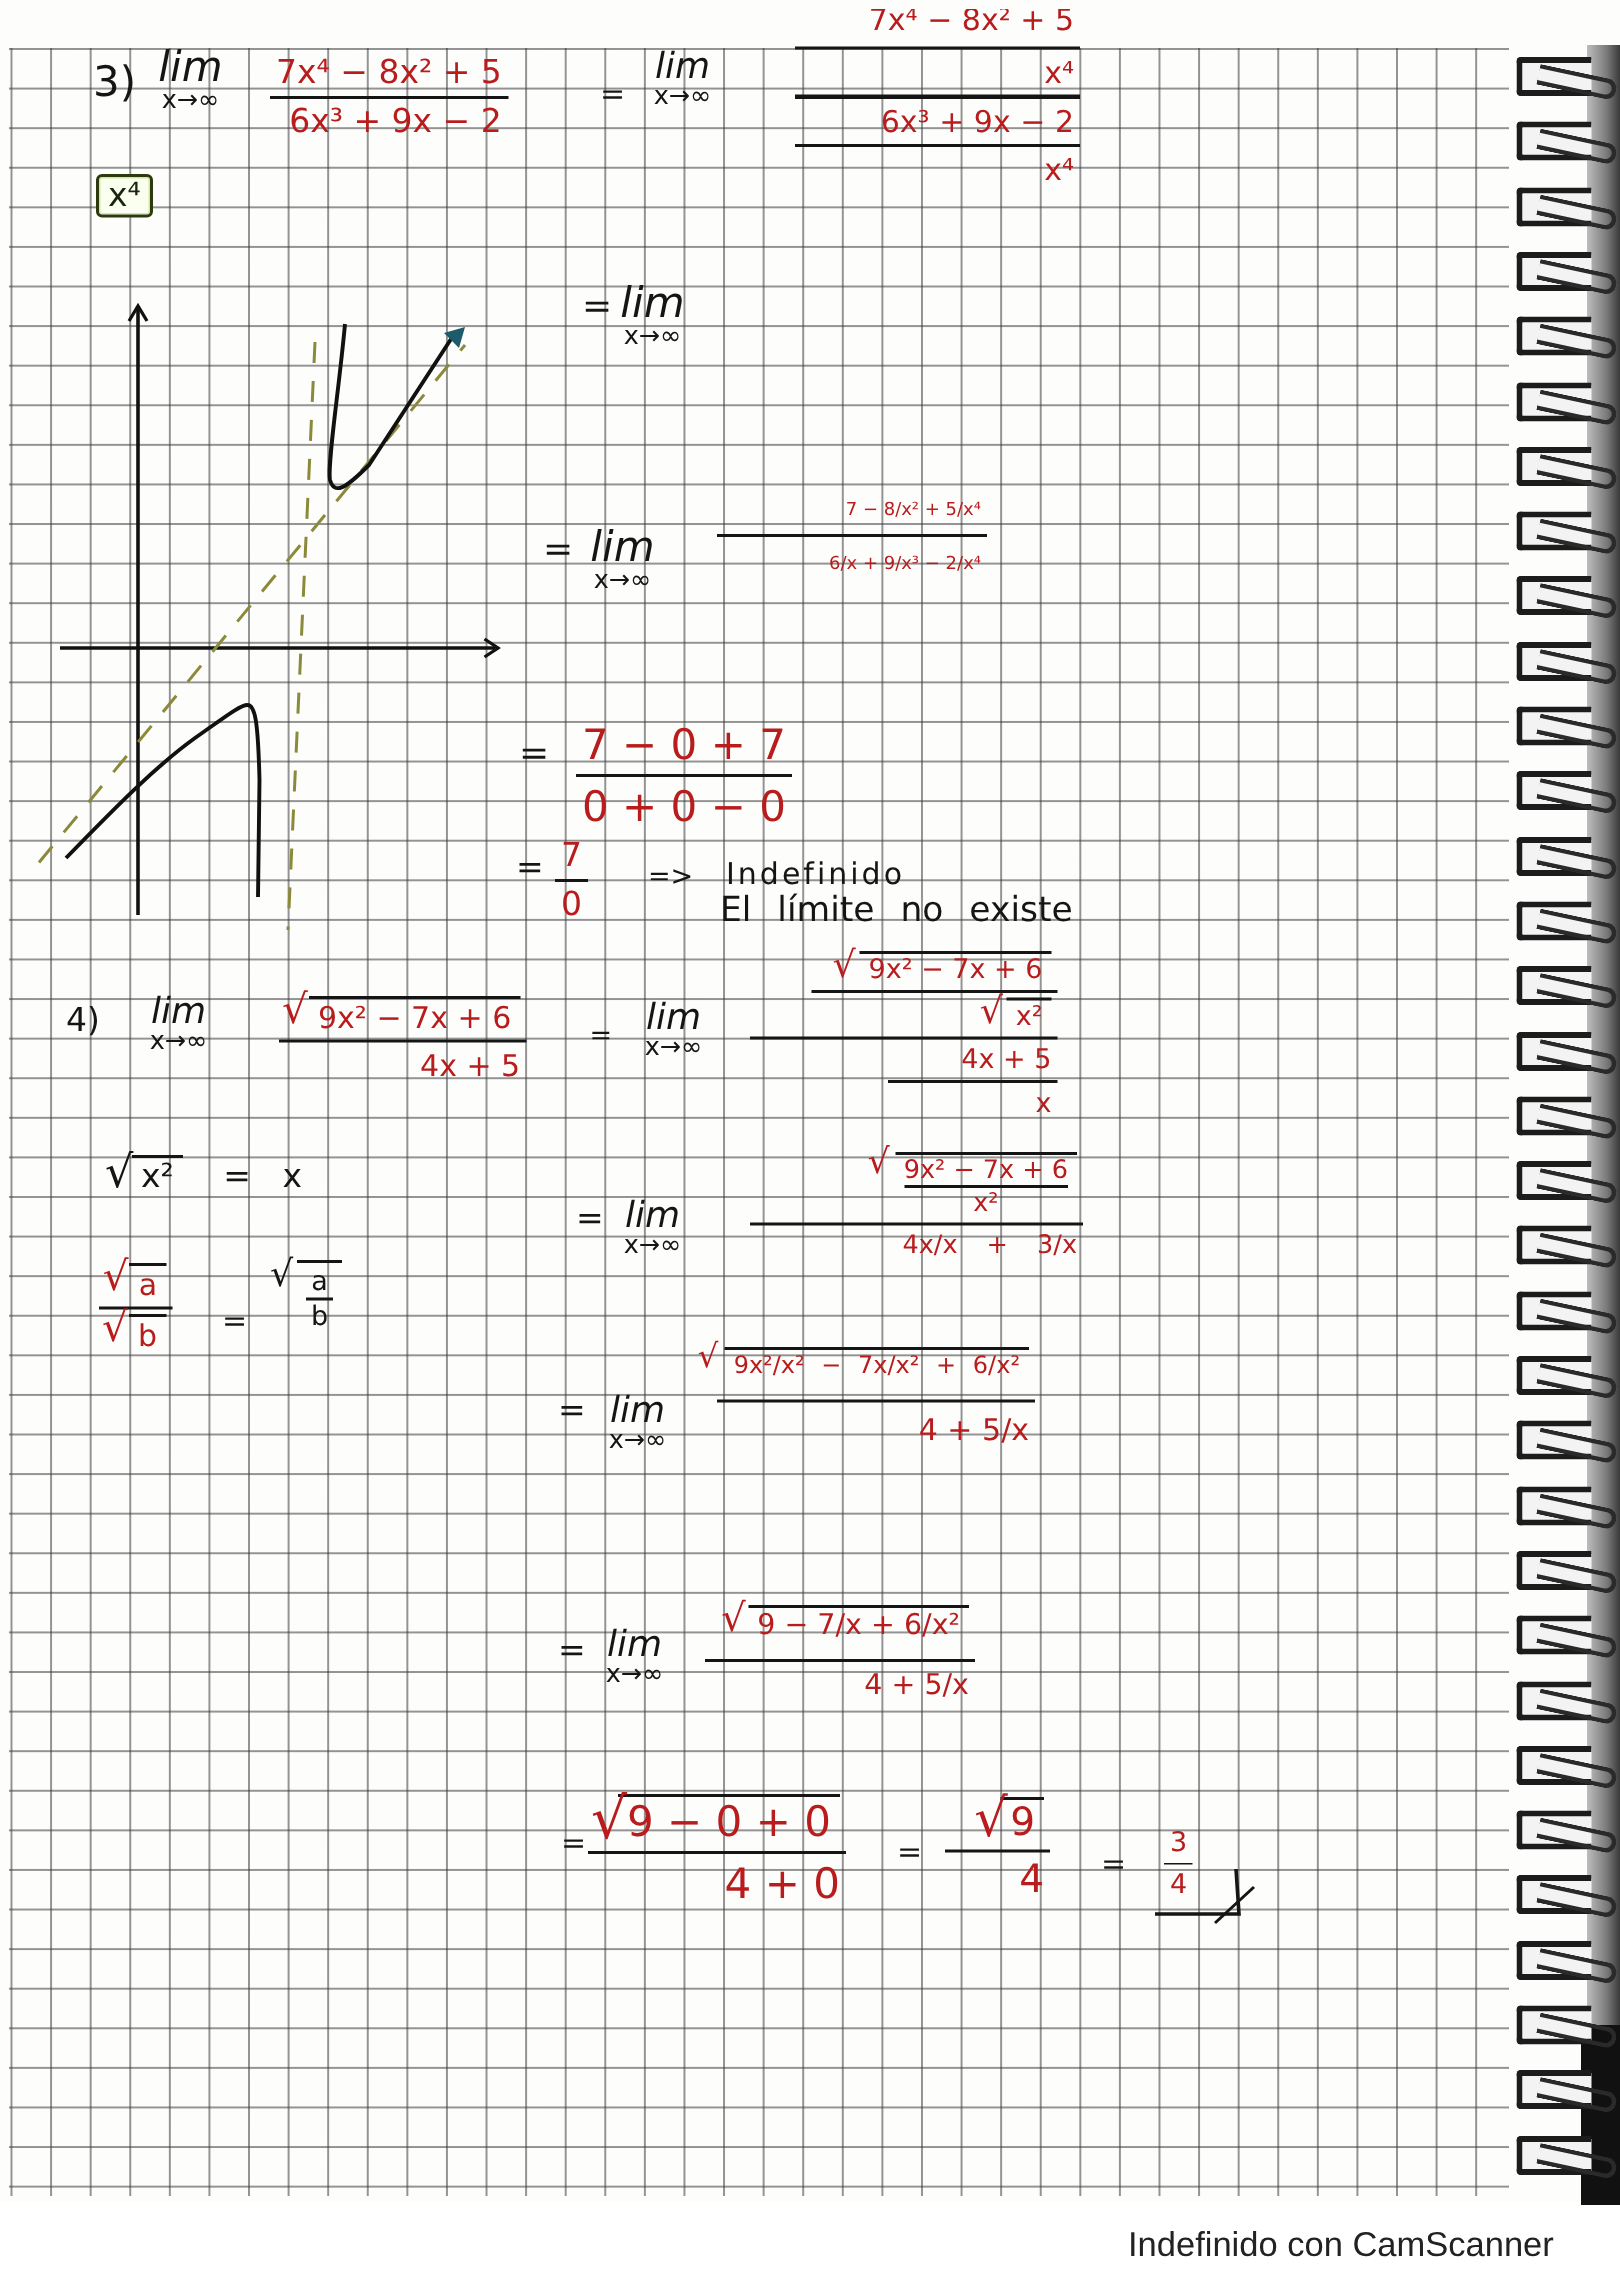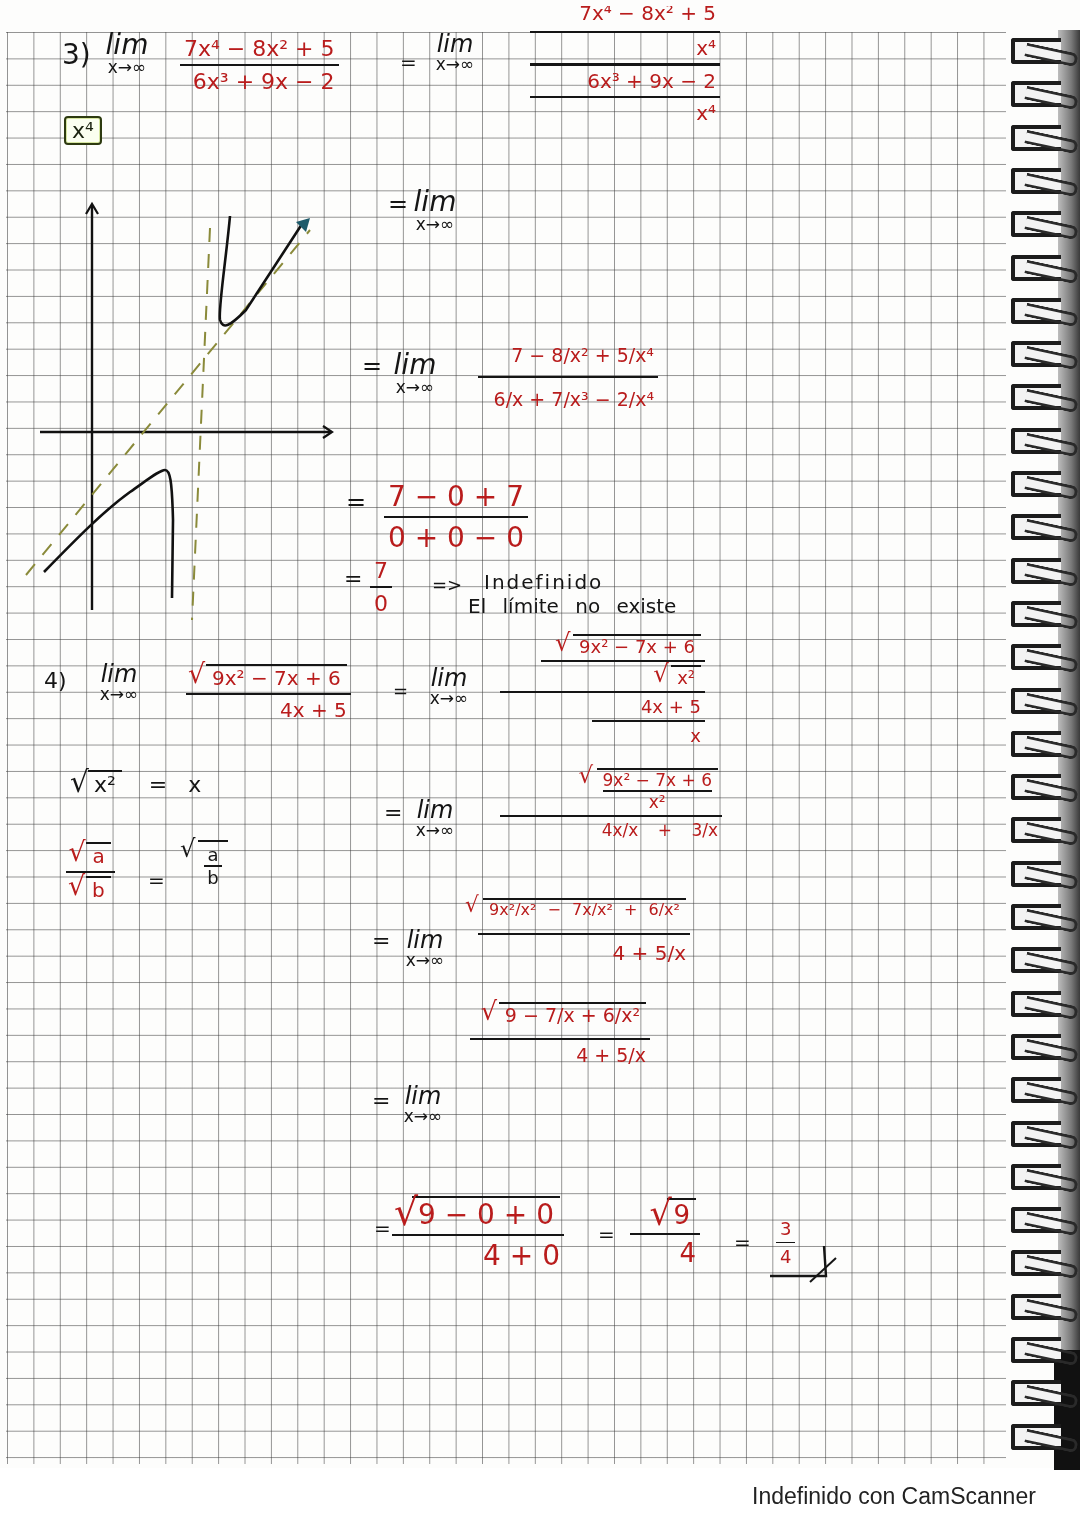--- a/index.html
+++ b/index.html
@@ -89,42 +89,42 @@
   <div class="lim" style="left:400px;top:185px;width:70px;">
     <div class="l1">lim</div>
     <div class="l2">x→∞</div>
   </div>
 
   <div class="hand" style="left:362px;top:352px;font-size:24px;">=</div>
   <div class="lim" style="left:375px;top:348px;width:80px;">
     <div class="l1">lim</div>
     <div class="l2">x→∞</div>
   </div>
-  <div class="frac" style="left:478px;top:344px;width:180px;font-size:19px;">
+  <div class="frac" style="left:478px;top:332px;width:180px;font-size:12px;">
     <div class="num">7 − 8/x² + 5/x⁴</div>
     <div class="bar" style="margin:10px 0"></div>
-    <div class="den">6/x + 7/x³ − 2/x⁴</div>
+    <div class="den">6/x + 9/x³ − 2/x⁴</div>
   </div>
 
   <div class="hand" style="left:346px;top:488px;font-size:24px;">=</div>
   <div class="frac" style="left:384px;top:480px;font-size:28px;">
     <div class="num">7 − 0 + 7</div>
     <div class="bar"></div>
     <div class="den">0 + 0 − 0</div>
   </div>
 
   <div class="hand" style="left:344px;top:566px;font-size:22px;">=</div>
   <div class="frac" style="left:370px;top:558px;font-size:22px;">
     <div class="num">7</div>
     <div class="bar"></div>
     <div class="den">0</div>
   </div>
   <div class="hand" style="left:432px;top:574px;font-size:18px;">=&gt;</div>
   <div class="hand" style="left:484px;top:570px;font-size:20px;letter-spacing:2px;">Indefinido</div>
-  <div class="hand" style="left:468px;top:594px;font-size:20px;word-spacing:10px;">El límite no existe</div>
+  <div class="hand" style="left:480px;top:594px;font-size:23px;word-spacing:10px;">El límite no existe</div>
 
   <div class="hand" style="left:44px;top:668px;font-size:22px;">4)</div>
   <div class="lim" style="left:82px;top:660px;width:74px;">
     <div class="l1" style="font-size:24px">lim</div>
     <div class="l2">x→∞</div>
   </div>
   <div class="frac" style="left:186px;top:664px;font-size:20px;">
     <div class="num"><span class="sqrt">9x² − 7x + 6</span></div>
     <div class="bar"></div>
     <div class="den">4x + 5</div>
@@ -199,21 +199,21 @@
     </span></div>
     <div class="bar" style="margin:14px 0 6px"></div>
     <div class="den" style="font-size:20px">4 + 5/x</div>
   </div>
 
   <div class="hand" style="left:372px;top:1088px;font-size:22px;">=</div>
   <div class="lim" style="left:386px;top:1082px;width:74px;">
     <div class="l1" style="font-size:24px">lim</div>
     <div class="l2">x→∞</div>
   </div>
-  <div class="frac" style="left:470px;top:1002px;width:180px;font-size:19px;">
+  <div class="frac" style="left:470px;top:1070px;width:180px;font-size:19px;">
     <div class="num"><span class="sqrt">9 − 7/x + 6/x²</span></div>
     <div class="bar" style="margin:12px 0 4px"></div>
     <div class="den">4 + 5/x</div>
   </div>
 
   <div class="hand" style="left:374px;top:1216px;font-size:20px;">=</div>
   <div class="frac" style="left:392px;top:1196px;font-size:28px;">
     <div class="num"><span class="sqrt">9 − 0 + 0</span></div>
     <div class="bar"></div>
     <div class="den">4 + 0</div>

